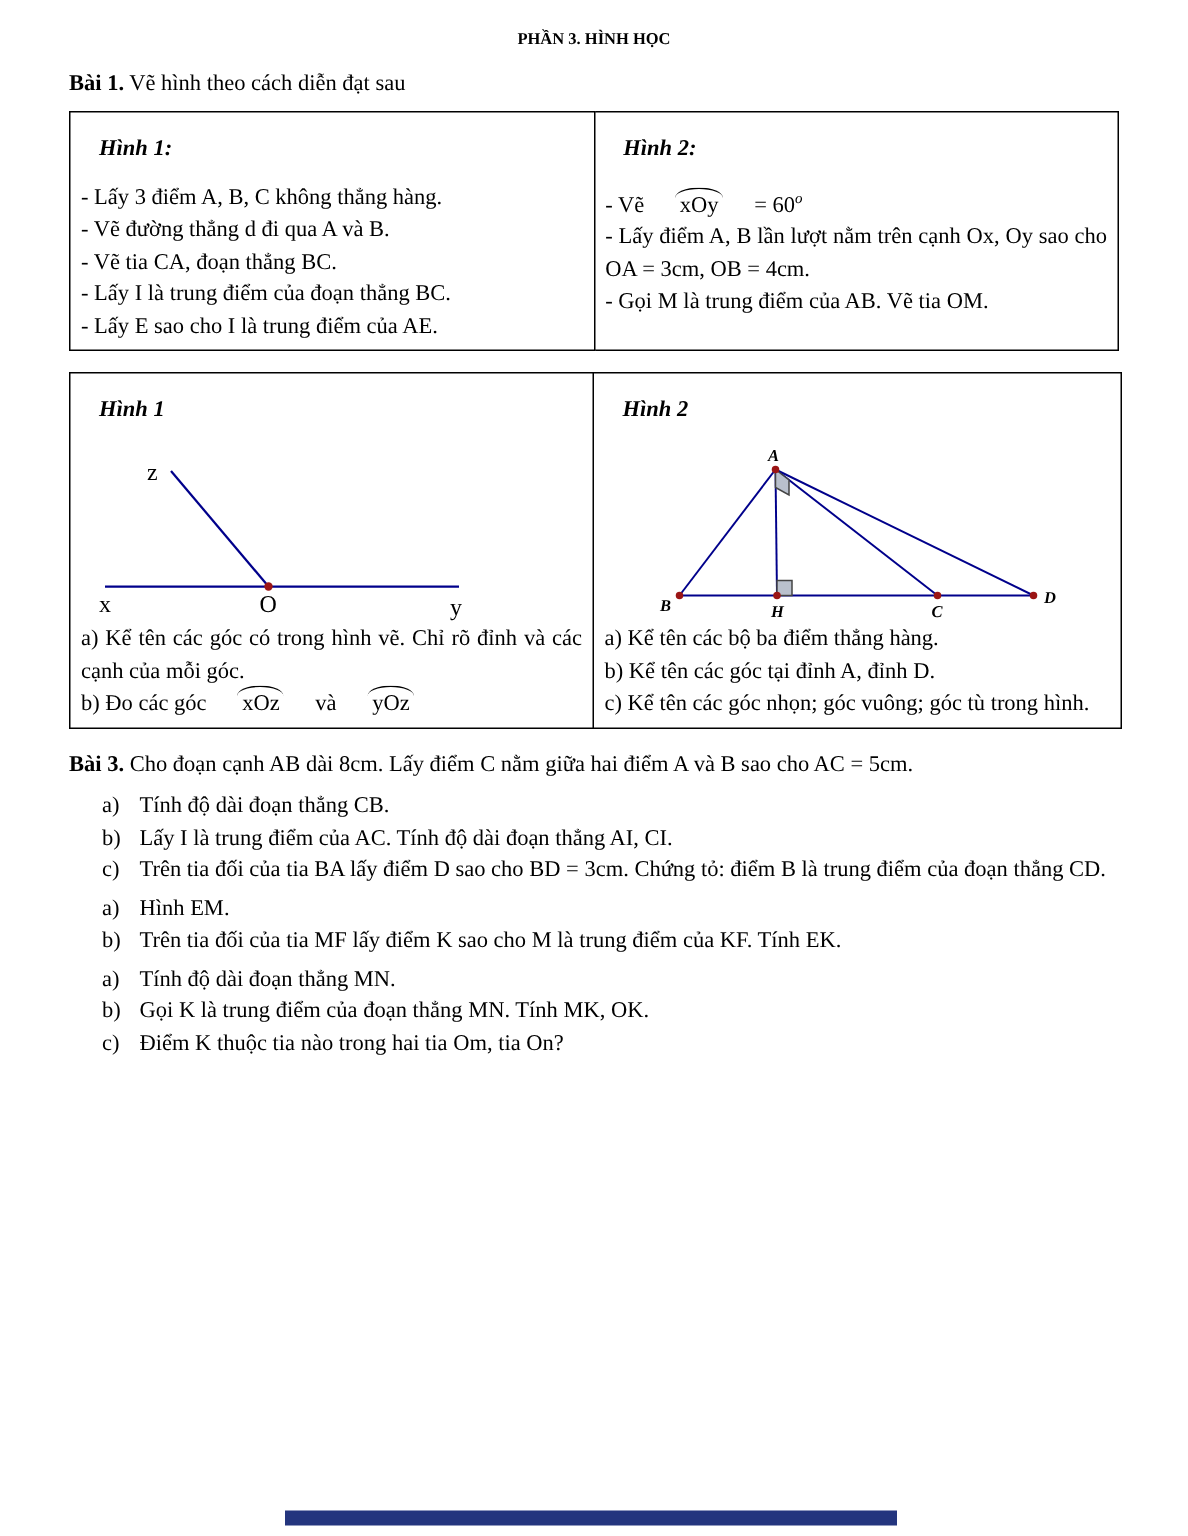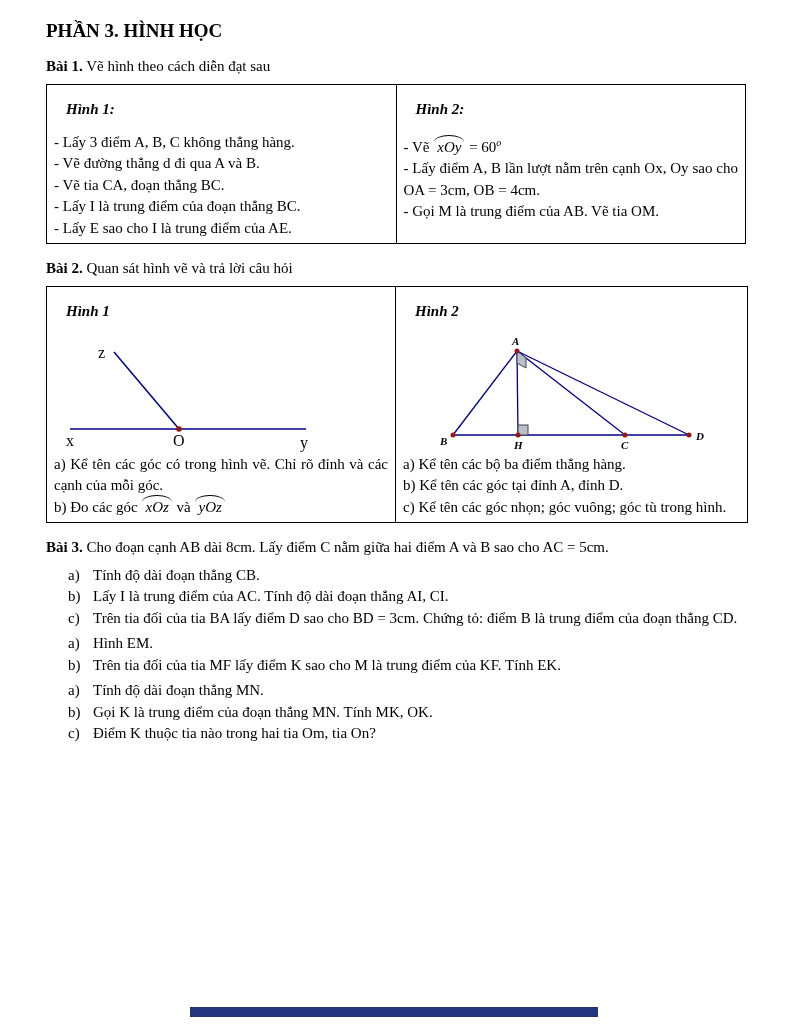--- a/index.html
+++ b/index.html
@@ -2,30 +2,30 @@
 <html><head>
 <meta charset="utf-8">
 <style>
   html,body{margin:0;padding:0;background:#e8e8e8;}
   .page{
     width:792px;height:1024px;background:#ffffff;position:relative;
     font-family:"Liberation Serif","DejaVu Serif",serif;
     font-size:15px;color:#000;overflow:hidden;margin:0 auto;
   }
   .content{padding:20px 46px 0 46px;}
-  .doc-title{font-weight:bold;font-size:19px;margin:0 0 14px 0;}
+  .doc-title{text-align:center;font-weight:bold;font-size:11px;margin:0 0 14px 0;}
   .para{margin:2px 0 6px 0;line-height:21.5px;}
   .para b{font-weight:bold;}
   table.ex-table{width:100%;border-collapse:collapse;margin:4px 0 14px 0;}
   table.ex-table td{border:1px solid #000;padding:2px 7px 4px 7px;vertical-align:top;width:50%;}
   .cell-caption{font-weight:bold;font-style:italic;margin:12px;line-height:21px;}
   .cell-line{margin:0;line-height:21.5px;}
   .just{text-align:justify;font-family:Liberation Serif, serif;}
   .fig-svg{display:block;margin:2px 0 2px 0;}
-  .arc{font-style:italic;position:relative;display:inline-block;padding:0 3px;margin:0 1px;}
+  .arc{position:relative;display:inline-block;padding:0 3px;margin:0 17px;}
   .arc::before{content:"";position:absolute;left:0;right:0;top:-2px;height:6px;
     border-top:1.4px solid #000;border-radius:50% 50% 0 0 / 100% 100% 0 0;}
   sup{font-style:italic;font-size:10px;}
   .ex-list{margin:0 0 4px 22px;padding:0;list-style:none;}
   .ex-list li{display:flex;line-height:21.5px;}
   .ex-list .marker{width:25px;flex:none;}
   .ex-list .item-text{flex:1;}
   .bottom-bar{position:absolute;left:190px;top:1007px;width:408px;height:10px;background:#24357e;}
 </style>
 </head>
@@ -52,21 +52,20 @@
         <td>
           <p class="cell-caption">Hình 2:</p>
           <p class="cell-line"><span>- Vẽ</span> <span class="arc">xOy</span> <span>= 60</span><sup>o</sup></p>
           <p class="cell-line just">- Lấy điểm A, B lần lượt nằm trên cạnh Ox, Oy sao cho OA = 3cm, OB = 4cm.</p>
           <p class="cell-line">- Gọi M là trung điểm của AB. Vẽ tia OM.</p>
         </td>
       </tr>
     </tbody>
       </table>
 
-    <p class="para"><b>Bài 2.</b> <span>Quan sát hình vẽ và trả lời câu hỏi</span></p>
 
     <table class="ex-table">
       <tbody>
           <tr>
         <td>
           <p class="cell-caption">Hình 1</p>
           <svg class="fig-svg" width="334" height="118" viewBox="0 0 334 118">
             <line x1="16" y1="95" x2="252" y2="95" stroke="#00008B" stroke-width="1.5"></line>
             <line x1="125" y1="95" x2="60" y2="18" stroke="#00008B" stroke-width="1.5"></line>
             <circle cx="125" cy="95" r="2.8" fill="#9b1515"></circle>

